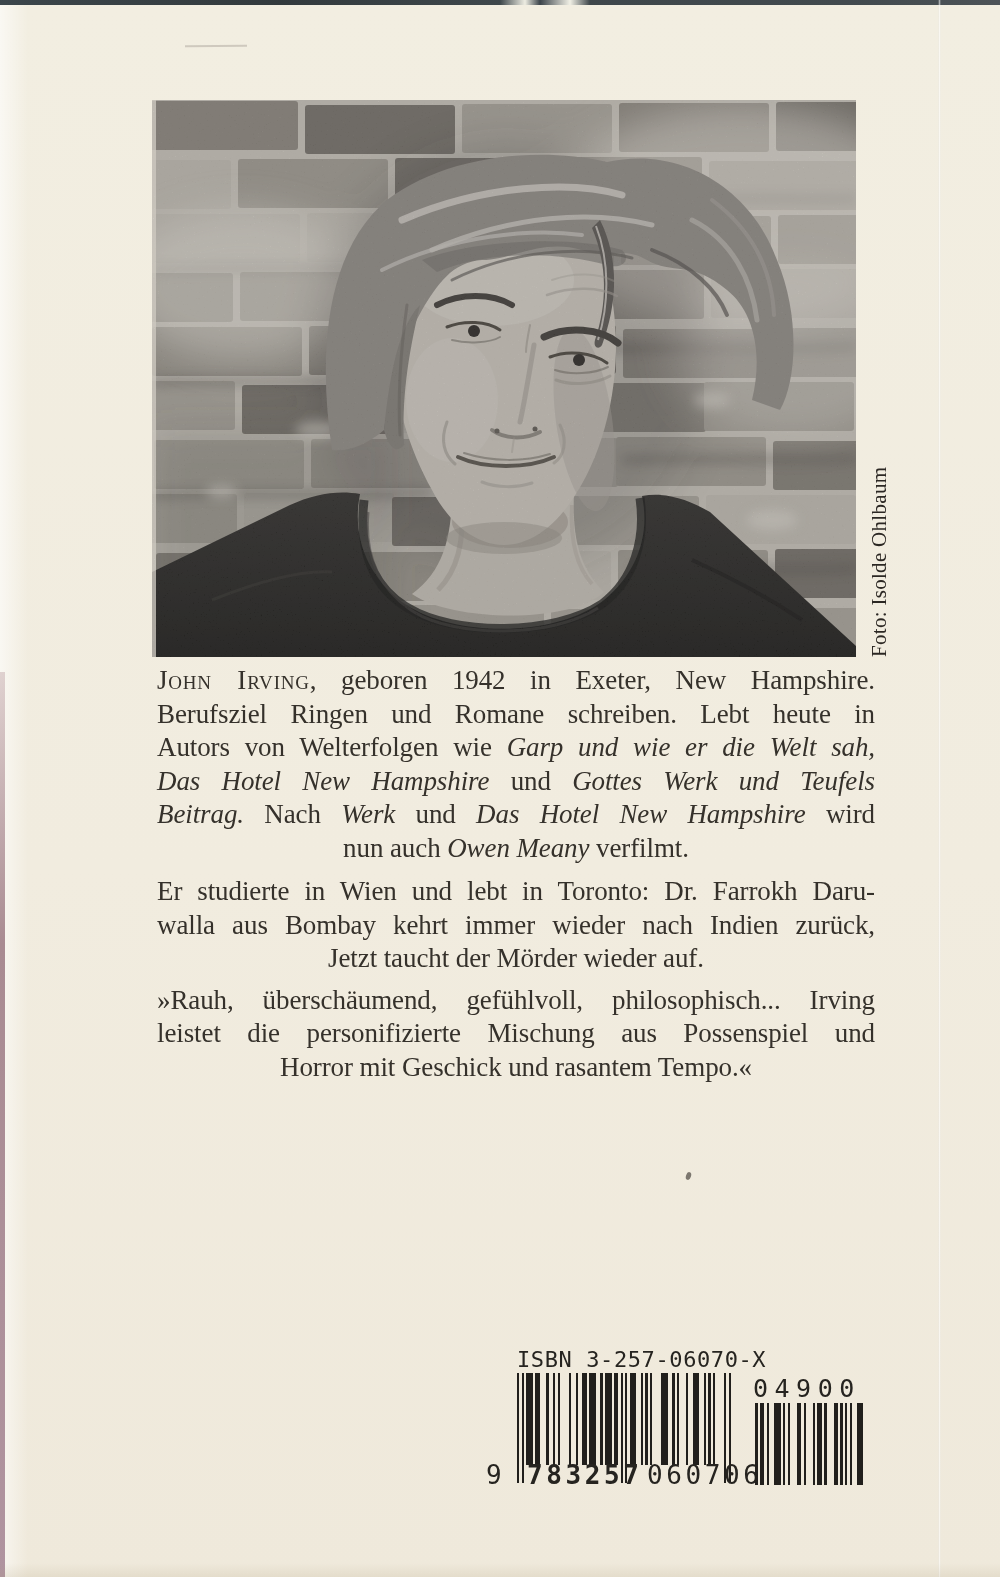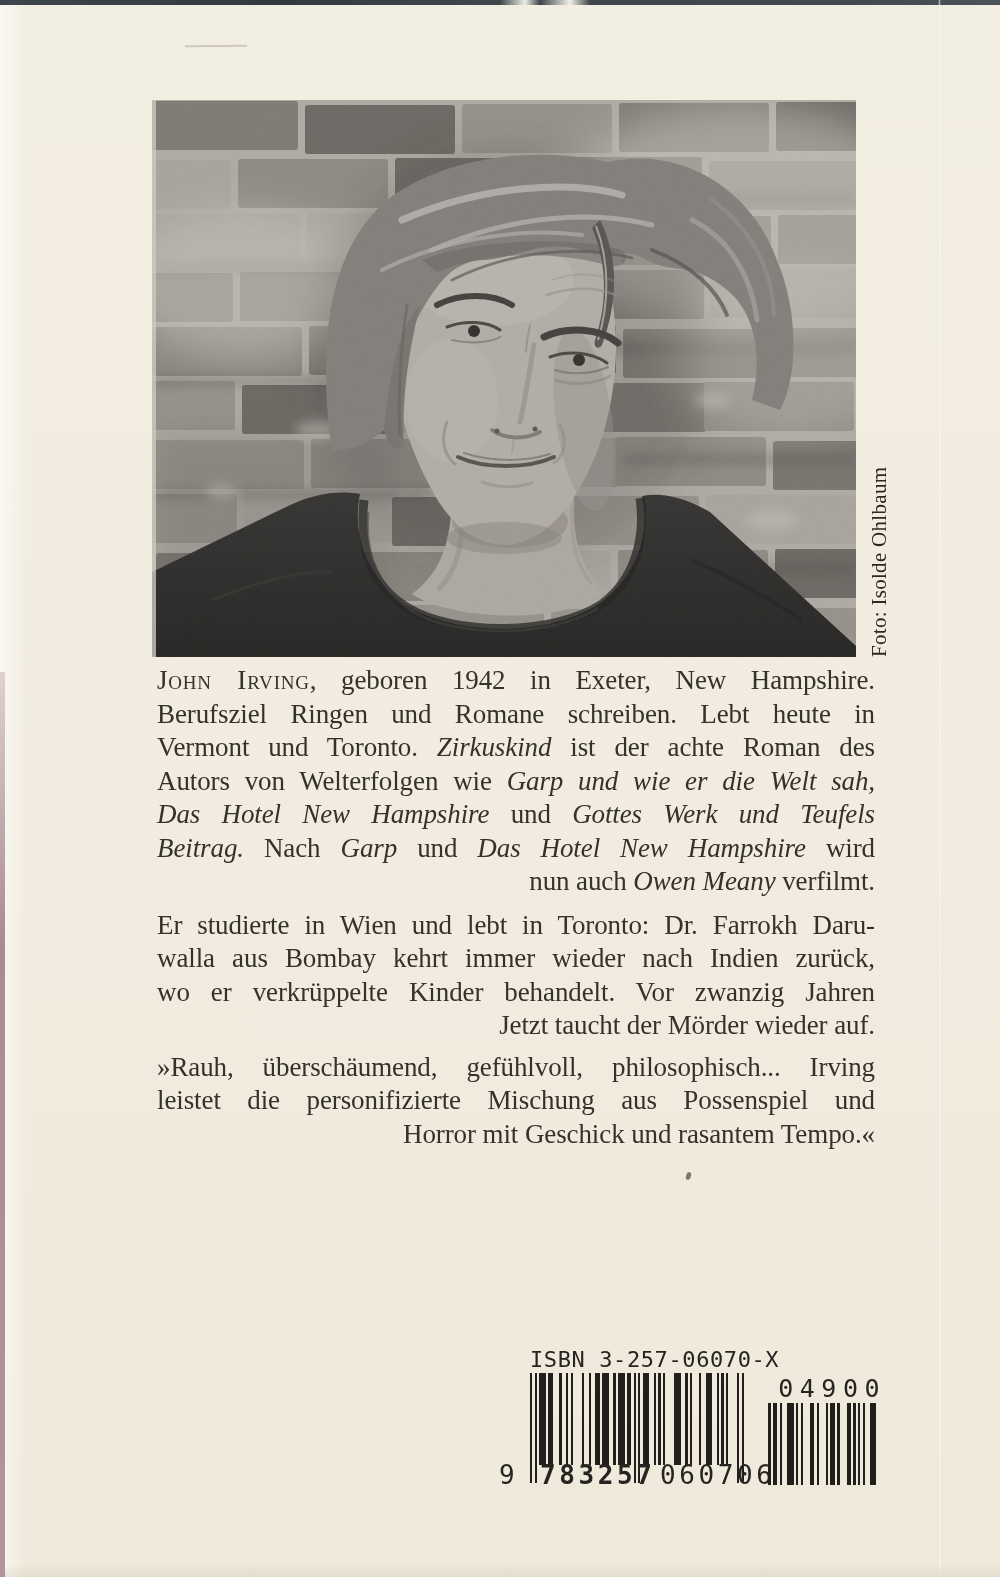--- a/index.html
+++ b/index.html
@@ -37,25 +37,25 @@
     transform:rotate(-90deg);transform-origin:0 0;
     font-size:21px;line-height:26px;color:#2b2723;letter-spacing:.3px;
     white-space:nowrap;
   }
   
   .textblock{position:absolute;left:157px;top:664px;width:718px;
     font-size:27px;line-height:33.5px;letter-spacing:-.1px;color:#35312b;}
   .para{margin:0;}
   .line{height:33.5px;overflow:visible;white-space:nowrap;}
   .line.j{text-align:justify;text-align-last:justify;white-space:normal;}
-  .line.p{text-align:right;}
+  .line.p{text-align:center;}
   .it{font-style:italic;}
   .sc{font-variant:small-caps;letter-spacing:.8px;}
   
-  .isbn-area{position:absolute;left:493px;top:1345px;width:400px;height:160px;text-align:right;}
+  .isbn-area{position:absolute;left:480px;top:1345px;width:400px;height:160px;}
   .isbn-label{position:absolute;left:37px;top:2px;
     font-family:"DejaVu Sans Mono","Liberation Mono",monospace;
     font-size:22px;letter-spacing:.6px;color:#262420;}
   .bars{position:absolute;}
   .bars .bar{position:absolute;top:0;background:#211f1c;}
   .bars-main{left:37px;top:28px;width:215px;height:112px;}
   .digits-main{position:absolute;top:115px;left:0;width:300px;
     font-family:"DejaVu Sans Mono","Liberation Mono",monospace;
     font-size:26px;color:#262420;}
   .digits-main .d9{position:absolute;left:6px;top:0;}
@@ -256,30 +256,28 @@
       <rect width="704" height="557" filter="url(#grainL)" opacity=".10"></rect>
     </svg>
   </div>
 
   <div class="photo-credit">Foto: Isolde Ohlbaum</div>
 
   <div class="textblock" id="textblock">
       <div class="para">
         <div class="line j"><span class="sc">John Irving</span><span>, geboren 1942 in Exeter, New Hampshire.</span></div>
         <div class="line j"><span>Berufsziel Ringen und Romane schreiben. Lebt heute in</span></div>
-        <div class="line j"><span>Vermont und Toronto. </span><span class="it">Zirkuskind</span><span> ist der achte Roman des</span></div>
         <div class="line j"><span>Autors von Welterfolgen wie </span><span class="it">Garp und wie er die Welt sah,</span></div>
         <div class="line j"><span class="it">Das Hotel New Hampshire</span><span> und </span><span class="it">Gottes Werk und Teufels</span></div>
-        <div class="line j"><span class="it">Beitrag.</span><span> Nach </span><span class="it">Garp</span><span> und </span><span class="it">Das Hotel New Hampshire</span><span> wird</span></div>
+        <div class="line j"><span class="it">Beitrag.</span><span> Nach </span><span class="it">Werk</span><span> und </span><span class="it">Das Hotel New Hampshire</span><span> wird</span></div>
         <div class="line p"><span>nun auch </span><span class="it">Owen Meany</span><span> verfilmt.</span></div>
       </div>
       <div class="para" style="margin-top: 10px;">
         <div class="line j"><span>Er studierte in Wien und lebt in Toronto: Dr. Farrokh Daru-</span></div>
         <div class="line j"><span>walla aus Bombay kehrt immer wieder nach Indien zurück,</span></div>
-        <div class="line j"><span>wo er verkrüppelte Kinder behandelt. Vor zwanzig Jahren</span></div>
         <div class="line p"><span>Jetzt taucht der Mörder wieder auf.</span></div>
       </div>
       <div class="para" style="margin-top: 8px;">
         <div class="line j"><span>»Rauh, überschäumend, gefühlvoll, philosophisch... Irving</span></div>
         <div class="line j"><span>leistet die personifizierte Mischung aus Possenspiel und</span></div>
         <div class="line p"><span>Horror mit Geschick und rasantem Tempo.«</span></div>
       </div>
     </div>
 
   <div class="isbn-area">

